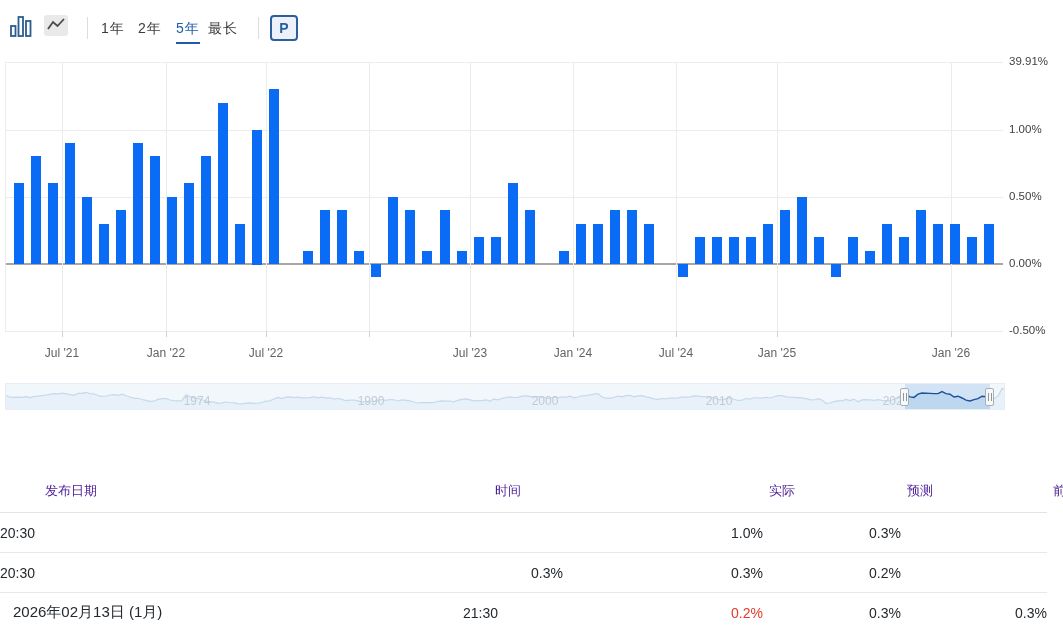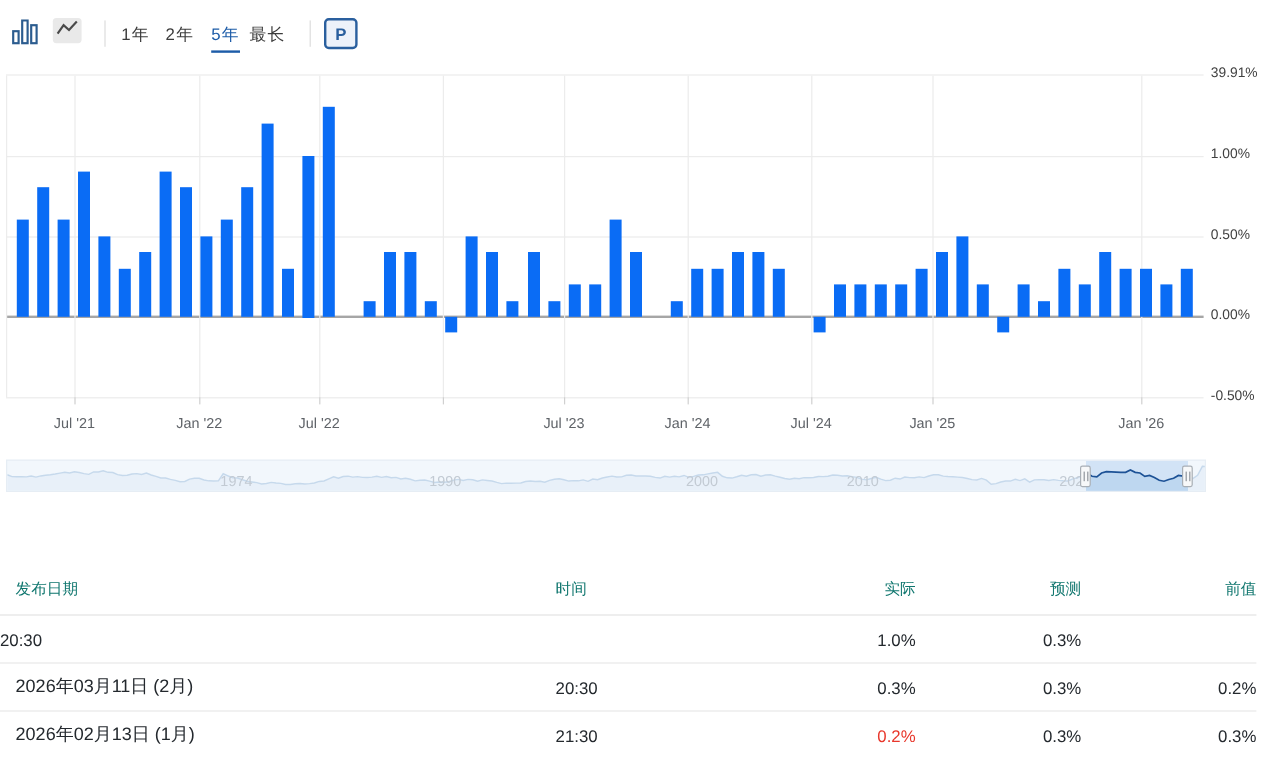--- a/index.html
+++ b/index.html
@@ -34,21 +34,21 @@
   #nav svg{position:absolute;left:0;top:0;}
   .decade{position:absolute;bottom:1px;font-size:12px;color:#c2cad3;width:40px;text-align:center;z-index:2;}
   .nav-handle{position:absolute;top:388px;width:9px;height:18px;background:#f7f8f9;border:1px solid #a8aeb5;
               border-radius:2px;z-index:5;box-sizing:border-box;display:flex;gap:2px;
               align-items:center;justify-content:center;cursor:ew-resize;}
   .nav-handle i{display:block;width:1px;height:8px;background:#8f959c;}
 
   
   #table{position:absolute;left:0;top:470px;width:1047px;padding-right:16px;}
   .trow{display:grid;grid-template-columns:463px 100px 200px 138px 146px;align-items:center;}
-  .thead{height:42px;font-size:13px;color:#0f766e;border-bottom:1px solid #e3e3e3;}
+  .thead{height:42px;font-size:13px;color:#4c1d95;border-bottom:1px solid #e3e3e3;padding-left:32px;}
   .tdata{height:39px;font-size:14px;color:#24292e;border-bottom:1px solid #e8e8e8;}
   .c-date{padding-left:13px;text-align:left;font-size:15px;}
   .thead .c-date{font-size:13px;}
   .c-time{text-align:left;}
   .c-num{text-align:right;}
   .red{color:#e8382c;}
 </style>
 </head>
 <body>
 
@@ -178,21 +178,21 @@
 
   <div id="nav">
       <div style="position: absolute; left: 0px; top: 0px; width: 1000px; height: 27px; z-index: 1;">
         <svg width="1000" height="27" viewBox="0 0 1000 27">
           <path d="M0,27 L0,11.6 L4,13.2 L8,13.3 L12,13.2 L16,13.4 L20,12.7 L24,13.6 L28,12.6 L32,12.1 L36,11.6 L40,11.0 L44,10.3 L48,9.6 L52,10.1 L56,9.2 L60,9.8 L64,10.7 L68,11.3 L72,9.3 L76,9.3 L80,8.3 L84,9.6 L88,9.8 L92,11.5 L96,12.3 L100,12.0 L104,11.0 L108,10.7 L112,11.4 L116,10.2 L120,11.8 L124,13.0 L128,14.3 L132,14.3 L136,15.5 L140,16.3 L144,17.4 L148,17.2 L152,15.3 L156,14.6 L160,14.6 L164,16.0 L168,16.7 L172,16.8 L176,16.7 L180,10.8 L184,12.5 L188,14.1 L192,14.4 L196,15.8 L200,17.0 L204,17.6 L208,18.2 L212,19.3 L216,18.9 L220,18.0 L224,18.5 L228,18.8 L232,19.7 L236,19.8 L240,19.2 L244,18.9 L248,19.4 L252,19.0 L256,18.5 L260,17.2 L264,16.8 L268,15.0 L272,13.4 L276,14.5 L280,13.1 L284,12.8 L288,13.6 L292,13.2 L296,13.8 L300,13.9 L304,13.6 L308,12.9 L312,13.8 L316,13.1 L320,14.1 L324,13.8 L328,15.1 L332,14.5 L336,15.4 L340,16.7 L344,16.2 L348,16.0 L352,16.9 L356,18.1 L360,17.6 L364,17.8 L368,17.5 L372,16.1 L376,15.5 L380,16.4 L384,15.5 L388,15.8 L392,17.0 L396,15.9 L400,16.4 L404,16.9 L408,18.0 L412,19.0 L416,18.6 L420,18.7 L424,18.6 L428,18.5 L432,17.3 L436,16.8 L440,17.2 L444,17.0 L448,17.8 L452,16.3 L456,15.4 L460,14.9 L464,15.8 L468,16.9 L472,16.5 L476,16.7 L480,15.9 L484,17.1 L488,15.2 L492,15.8 L496,14.3 L500,13.5 L504,12.8 L508,13.5 L512,13.4 L516,12.1 L520,11.9 L524,12.6 L528,12.7 L532,12.7 L536,12.9 L540,13.8 L544,14.4 L548,12.9 L552,13.6 L556,12.9 L560,13.4 L564,12.2 L568,13.8 L572,13.0 L576,11.8 L580,11.7 L584,10.9 L588,10.1 L592,9.6 L596,12.9 L600,14.2 L604,14.4 L608,13.3 L612,12.0 L616,12.8 L620,11.6 L624,11.4 L628,12.9 L632,11.9 L636,11.6 L640,12.8 L644,13.7 L648,14.8 L652,15.3 L656,14.5 L660,14.9 L664,14.0 L668,14.2 L672,13.9 L676,13.1 L680,13.2 L684,12.9 L688,11.8 L692,12.1 L696,12.6 L700,12.5 L704,13.2 L708,13.8 L712,15.3 L716,15.9 L720,14.8 L724,13.8 L728,15.3 L732,16.5 L736,16.2 L740,14.5 L744,15.2 L748,13.5 L752,14.0 L756,14.1 L760,13.4 L764,14.0 L768,12.7 L772,11.6 L776,11.7 L780,12.8 L784,13.1 L788,13.3 L792,13.6 L796,13.9 L800,14.7 L804,15.7 L808,16.0 L812,14.7 L816,16.1 L820,19.5 L824,19.0 L828,17.7 L832,16.8 L836,16.9 L840,15.4 L844,16.5 L848,15.1 L852,17.8 L856,15.9 L860,15.7 L864,15.8 L868,16.4 L872,15.7 L876,16.3 L880,16.7 L884,16.8 L888,15.1 L892,14.1 L896,12.3 L900,10.3 L904,12.9 L908,13.4 L912,10.2 L916,9.0 L920,9.2 L924,9.4 L928,9.6 L932,9.6 L936,7.6 L940,9.6 L944,10.2 L948,13.0 L952,12.2 L956,14.0 L960,16.2 L964,17.0 L968,15.6 L972,14.6 L976,12.2 L980,12.7 L984,12.6 L988,14.8 L992,12.1 L996,4.6 L1000,5.0 L1000,27 Z" fill="#e8f0f9" stroke="none"></path>
           <path d="M0,11.6 L4,13.2 L8,13.3 L12,13.2 L16,13.4 L20,12.7 L24,13.6 L28,12.6 L32,12.1 L36,11.6 L40,11.0 L44,10.3 L48,9.6 L52,10.1 L56,9.2 L60,9.8 L64,10.7 L68,11.3 L72,9.3 L76,9.3 L80,8.3 L84,9.6 L88,9.8 L92,11.5 L96,12.3 L100,12.0 L104,11.0 L108,10.7 L112,11.4 L116,10.2 L120,11.8 L124,13.0 L128,14.3 L132,14.3 L136,15.5 L140,16.3 L144,17.4 L148,17.2 L152,15.3 L156,14.6 L160,14.6 L164,16.0 L168,16.7 L172,16.8 L176,16.7 L180,10.8 L184,12.5 L188,14.1 L192,14.4 L196,15.8 L200,17.0 L204,17.6 L208,18.2 L212,19.3 L216,18.9 L220,18.0 L224,18.5 L228,18.8 L232,19.7 L236,19.8 L240,19.2 L244,18.9 L248,19.4 L252,19.0 L256,18.5 L260,17.2 L264,16.8 L268,15.0 L272,13.4 L276,14.5 L280,13.1 L284,12.8 L288,13.6 L292,13.2 L296,13.8 L300,13.9 L304,13.6 L308,12.9 L312,13.8 L316,13.1 L320,14.1 L324,13.8 L328,15.1 L332,14.5 L336,15.4 L340,16.7 L344,16.2 L348,16.0 L352,16.9 L356,18.1 L360,17.6 L364,17.8 L368,17.5 L372,16.1 L376,15.5 L380,16.4 L384,15.5 L388,15.8 L392,17.0 L396,15.9 L400,16.4 L404,16.9 L408,18.0 L412,19.0 L416,18.6 L420,18.7 L424,18.6 L428,18.5 L432,17.3 L436,16.8 L440,17.2 L444,17.0 L448,17.8 L452,16.3 L456,15.4 L460,14.9 L464,15.8 L468,16.9 L472,16.5 L476,16.7 L480,15.9 L484,17.1 L488,15.2 L492,15.8 L496,14.3 L500,13.5 L504,12.8 L508,13.5 L512,13.4 L516,12.1 L520,11.9 L524,12.6 L528,12.7 L532,12.7 L536,12.9 L540,13.8 L544,14.4 L548,12.9 L552,13.6 L556,12.9 L560,13.4 L564,12.2 L568,13.8 L572,13.0 L576,11.8 L580,11.7 L584,10.9 L588,10.1 L592,9.6 L596,12.9 L600,14.2 L604,14.4 L608,13.3 L612,12.0 L616,12.8 L620,11.6 L624,11.4 L628,12.9 L632,11.9 L636,11.6 L640,12.8 L644,13.7 L648,14.8 L652,15.3 L656,14.5 L660,14.9 L664,14.0 L668,14.2 L672,13.9 L676,13.1 L680,13.2 L684,12.9 L688,11.8 L692,12.1 L696,12.6 L700,12.5 L704,13.2 L708,13.8 L712,15.3 L716,15.9 L720,14.8 L724,13.8 L728,15.3 L732,16.5 L736,16.2 L740,14.5 L744,15.2 L748,13.5 L752,14.0 L756,14.1 L760,13.4 L764,14.0 L768,12.7 L772,11.6 L776,11.7 L780,12.8 L784,13.1 L788,13.3 L792,13.6 L796,13.9 L800,14.7 L804,15.7 L808,16.0 L812,14.7 L816,16.1 L820,19.5 L824,19.0 L828,17.7 L832,16.8 L836,16.9 L840,15.4 L844,16.5 L848,15.1 L852,17.8 L856,15.9 L860,15.7 L864,15.8 L868,16.4 L872,15.7 L876,16.3 L880,16.7 L884,16.8 L888,15.1 L892,14.1 L896,12.3 L900,10.3 L904,12.9 L908,13.4 L912,10.2 L916,9.0 L920,9.2 L924,9.4 L928,9.6 L932,9.6 L936,7.6 L940,9.6 L944,10.2 L948,13.0 L952,12.2 L956,14.0 L960,16.2 L964,17.0 L968,15.6 L972,14.6 L976,12.2 L980,12.7 L984,12.6 L988,14.8 L992,12.1 L996,4.6 L1000,5.0" fill="none" stroke="#c6d9ec" stroke-width="1.2"></path>
         </svg>
       </div>
       <div class="decade" style="left: 171px;">1974</div>
       <div class="decade" style="left: 345px;">1990</div>
-      <div class="decade" style="left: 519px; margin-left: 40px;">2000</div>
+      <div class="decade" style="left: 519px;">2000</div>
       <div class="decade" style="left: 693px;">2010</div>
       <div class="decade" style="left: 870px;">2020</div>
       <div style="position: absolute; left: 899px; top: 0px; width: 85px; height: 27px; background: rgb(210, 227, 246); overflow: hidden; z-index: 3;">
         <div style="position: absolute; left: -899px; top: 0px; width: 1000px; height: 27px;">
           <svg width="1000" height="27" viewBox="0 0 1000 27">
             <path d="M0,27 L0,11.6 L4,13.2 L8,13.3 L12,13.2 L16,13.4 L20,12.7 L24,13.6 L28,12.6 L32,12.1 L36,11.6 L40,11.0 L44,10.3 L48,9.6 L52,10.1 L56,9.2 L60,9.8 L64,10.7 L68,11.3 L72,9.3 L76,9.3 L80,8.3 L84,9.6 L88,9.8 L92,11.5 L96,12.3 L100,12.0 L104,11.0 L108,10.7 L112,11.4 L116,10.2 L120,11.8 L124,13.0 L128,14.3 L132,14.3 L136,15.5 L140,16.3 L144,17.4 L148,17.2 L152,15.3 L156,14.6 L160,14.6 L164,16.0 L168,16.7 L172,16.8 L176,16.7 L180,10.8 L184,12.5 L188,14.1 L192,14.4 L196,15.8 L200,17.0 L204,17.6 L208,18.2 L212,19.3 L216,18.9 L220,18.0 L224,18.5 L228,18.8 L232,19.7 L236,19.8 L240,19.2 L244,18.9 L248,19.4 L252,19.0 L256,18.5 L260,17.2 L264,16.8 L268,15.0 L272,13.4 L276,14.5 L280,13.1 L284,12.8 L288,13.6 L292,13.2 L296,13.8 L300,13.9 L304,13.6 L308,12.9 L312,13.8 L316,13.1 L320,14.1 L324,13.8 L328,15.1 L332,14.5 L336,15.4 L340,16.7 L344,16.2 L348,16.0 L352,16.9 L356,18.1 L360,17.6 L364,17.8 L368,17.5 L372,16.1 L376,15.5 L380,16.4 L384,15.5 L388,15.8 L392,17.0 L396,15.9 L400,16.4 L404,16.9 L408,18.0 L412,19.0 L416,18.6 L420,18.7 L424,18.6 L428,18.5 L432,17.3 L436,16.8 L440,17.2 L444,17.0 L448,17.8 L452,16.3 L456,15.4 L460,14.9 L464,15.8 L468,16.9 L472,16.5 L476,16.7 L480,15.9 L484,17.1 L488,15.2 L492,15.8 L496,14.3 L500,13.5 L504,12.8 L508,13.5 L512,13.4 L516,12.1 L520,11.9 L524,12.6 L528,12.7 L532,12.7 L536,12.9 L540,13.8 L544,14.4 L548,12.9 L552,13.6 L556,12.9 L560,13.4 L564,12.2 L568,13.8 L572,13.0 L576,11.8 L580,11.7 L584,10.9 L588,10.1 L592,9.6 L596,12.9 L600,14.2 L604,14.4 L608,13.3 L612,12.0 L616,12.8 L620,11.6 L624,11.4 L628,12.9 L632,11.9 L636,11.6 L640,12.8 L644,13.7 L648,14.8 L652,15.3 L656,14.5 L660,14.9 L664,14.0 L668,14.2 L672,13.9 L676,13.1 L680,13.2 L684,12.9 L688,11.8 L692,12.1 L696,12.6 L700,12.5 L704,13.2 L708,13.8 L712,15.3 L716,15.9 L720,14.8 L724,13.8 L728,15.3 L732,16.5 L736,16.2 L740,14.5 L744,15.2 L748,13.5 L752,14.0 L756,14.1 L760,13.4 L764,14.0 L768,12.7 L772,11.6 L776,11.7 L780,12.8 L784,13.1 L788,13.3 L792,13.6 L796,13.9 L800,14.7 L804,15.7 L808,16.0 L812,14.7 L816,16.1 L820,19.5 L824,19.0 L828,17.7 L832,16.8 L836,16.9 L840,15.4 L844,16.5 L848,15.1 L852,17.8 L856,15.9 L860,15.7 L864,15.8 L868,16.4 L872,15.7 L876,16.3 L880,16.7 L884,16.8 L888,15.1 L892,14.1 L896,12.3 L900,10.3 L904,12.9 L908,13.4 L912,10.2 L916,9.0 L920,9.2 L924,9.4 L928,9.6 L932,9.6 L936,7.6 L940,9.6 L944,10.2 L948,13.0 L952,12.2 L956,14.0 L960,16.2 L964,17.0 L968,15.6 L972,14.6 L976,12.2 L980,12.7 L984,12.6 L988,14.8 L992,12.1 L996,4.6 L1000,5.0 L1000,27 Z" fill="#bed7f0" stroke="none"></path>
             <path d="M0,11.6 L4,13.2 L8,13.3 L12,13.2 L16,13.4 L20,12.7 L24,13.6 L28,12.6 L32,12.1 L36,11.6 L40,11.0 L44,10.3 L48,9.6 L52,10.1 L56,9.2 L60,9.8 L64,10.7 L68,11.3 L72,9.3 L76,9.3 L80,8.3 L84,9.6 L88,9.8 L92,11.5 L96,12.3 L100,12.0 L104,11.0 L108,10.7 L112,11.4 L116,10.2 L120,11.8 L124,13.0 L128,14.3 L132,14.3 L136,15.5 L140,16.3 L144,17.4 L148,17.2 L152,15.3 L156,14.6 L160,14.6 L164,16.0 L168,16.7 L172,16.8 L176,16.7 L180,10.8 L184,12.5 L188,14.1 L192,14.4 L196,15.8 L200,17.0 L204,17.6 L208,18.2 L212,19.3 L216,18.9 L220,18.0 L224,18.5 L228,18.8 L232,19.7 L236,19.8 L240,19.2 L244,18.9 L248,19.4 L252,19.0 L256,18.5 L260,17.2 L264,16.8 L268,15.0 L272,13.4 L276,14.5 L280,13.1 L284,12.8 L288,13.6 L292,13.2 L296,13.8 L300,13.9 L304,13.6 L308,12.9 L312,13.8 L316,13.1 L320,14.1 L324,13.8 L328,15.1 L332,14.5 L336,15.4 L340,16.7 L344,16.2 L348,16.0 L352,16.9 L356,18.1 L360,17.6 L364,17.8 L368,17.5 L372,16.1 L376,15.5 L380,16.4 L384,15.5 L388,15.8 L392,17.0 L396,15.9 L400,16.4 L404,16.9 L408,18.0 L412,19.0 L416,18.6 L420,18.7 L424,18.6 L428,18.5 L432,17.3 L436,16.8 L440,17.2 L444,17.0 L448,17.8 L452,16.3 L456,15.4 L460,14.9 L464,15.8 L468,16.9 L472,16.5 L476,16.7 L480,15.9 L484,17.1 L488,15.2 L492,15.8 L496,14.3 L500,13.5 L504,12.8 L508,13.5 L512,13.4 L516,12.1 L520,11.9 L524,12.6 L528,12.7 L532,12.7 L536,12.9 L540,13.8 L544,14.4 L548,12.9 L552,13.6 L556,12.9 L560,13.4 L564,12.2 L568,13.8 L572,13.0 L576,11.8 L580,11.7 L584,10.9 L588,10.1 L592,9.6 L596,12.9 L600,14.2 L604,14.4 L608,13.3 L612,12.0 L616,12.8 L620,11.6 L624,11.4 L628,12.9 L632,11.9 L636,11.6 L640,12.8 L644,13.7 L648,14.8 L652,15.3 L656,14.5 L660,14.9 L664,14.0 L668,14.2 L672,13.9 L676,13.1 L680,13.2 L684,12.9 L688,11.8 L692,12.1 L696,12.6 L700,12.5 L704,13.2 L708,13.8 L712,15.3 L716,15.9 L720,14.8 L724,13.8 L728,15.3 L732,16.5 L736,16.2 L740,14.5 L744,15.2 L748,13.5 L752,14.0 L756,14.1 L760,13.4 L764,14.0 L768,12.7 L772,11.6 L776,11.7 L780,12.8 L784,13.1 L788,13.3 L792,13.6 L796,13.9 L800,14.7 L804,15.7 L808,16.0 L812,14.7 L816,16.1 L820,19.5 L824,19.0 L828,17.7 L832,16.8 L836,16.9 L840,15.4 L844,16.5 L848,15.1 L852,17.8 L856,15.9 L860,15.7 L864,15.8 L868,16.4 L872,15.7 L876,16.3 L880,16.7 L884,16.8 L888,15.1 L892,14.1 L896,12.3 L900,10.3 L904,12.9 L908,13.4 L912,10.2 L916,9.0 L920,9.2 L924,9.4 L928,9.6 L932,9.6 L936,7.6 L940,9.6 L944,10.2 L948,13.0 L952,12.2 L956,14.0 L960,16.2 L964,17.0 L968,15.6 L972,14.6 L976,12.2 L980,12.7 L984,12.6 L988,14.8 L992,12.1 L996,4.6 L1000,5.0" fill="none" stroke="#1d5296" stroke-width="1.4"></path>
           </svg>
         </div>
       </div>
@@ -214,21 +214,20 @@
         <div class="c-num">预测</div>
         <div class="c-num">前值</div>
       </div>
       <div class="trow tdata">
         <div class="c-time">20:30</div>
         <div class="c-num"></div>
         <div class="c-num">1.0%</div>
         <div class="c-num">0.3%</div>
       </div>
       <div class="trow tdata">
-        <div class="c-date">2026年03月11日 (2月)</div>
         <div class="c-time">20:30</div>
         <div class="c-num">0.3%</div>
         <div class="c-num">0.3%</div>
         <div class="c-num">0.2%</div>
       </div>
       <div class="trow tdata">
         <div class="c-date">2026年02月13日 (1月)</div>
         <div class="c-time">21:30</div>
         <div class="c-num red">0.2%</div>
         <div class="c-num">0.3%</div>

